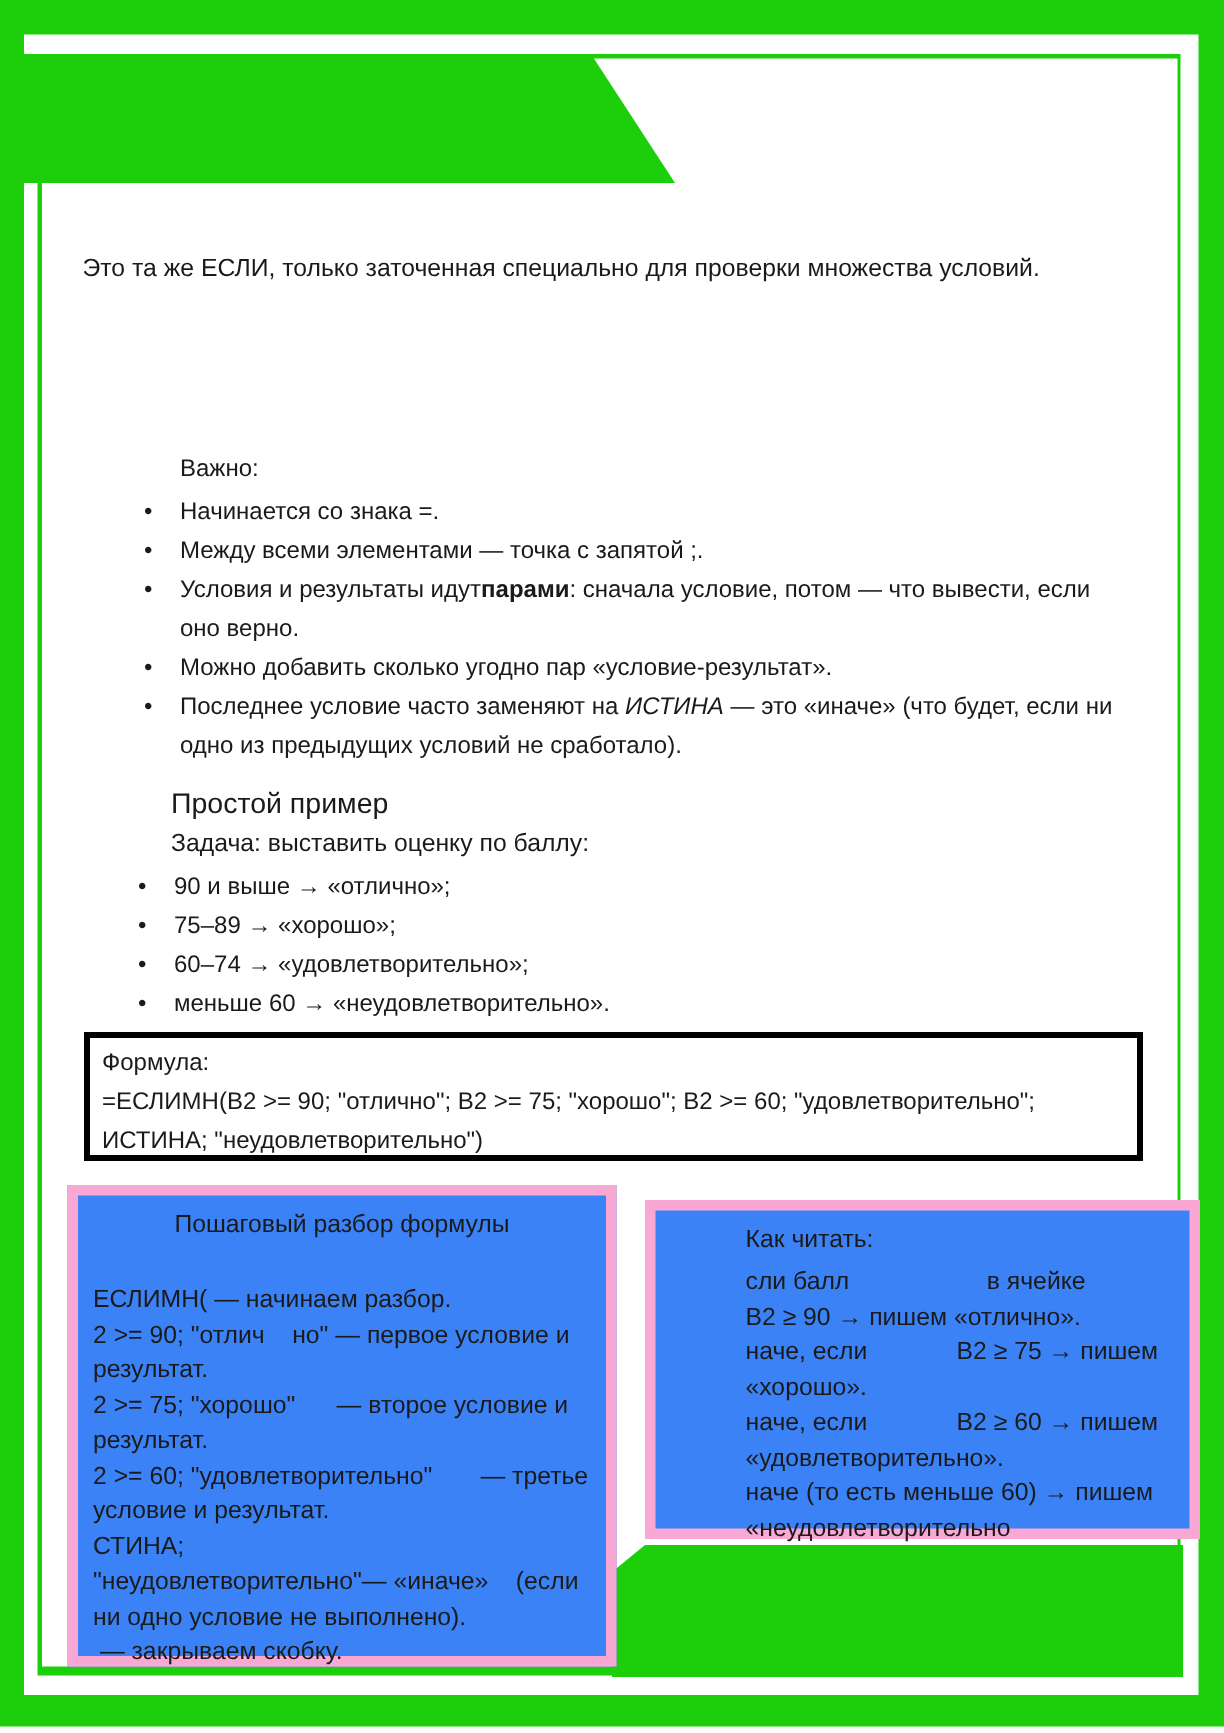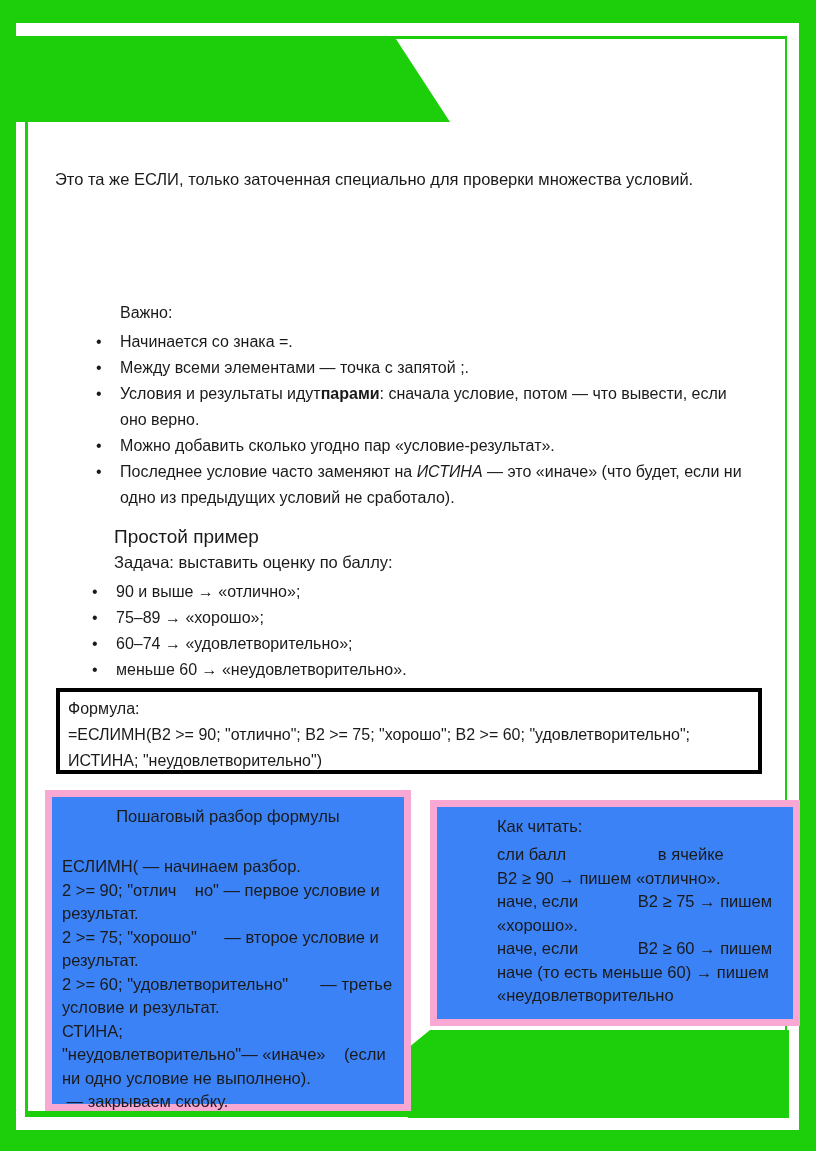--- a/index.html
+++ b/index.html
@@ -99,15 +99,16 @@
   <div class="ln"> — закрываем скобку.</div>
 </div>
 
 <div class="abs box read-box">
   <div class="read-title">Как читать:</div>
   <div class="ln">сли балл                    в ячейке</div>
   <div class="ln">B2 ≥ 90 → пишем «отлично».</div>
   <div class="ln">наче, если             B2 ≥ 75 → пишем</div>
   <div class="ln">«хорошо».</div>
   <div class="ln">наче, если             B2 ≥ 60 → пишем</div>
+  <div class="ln">«удовлетворительно».</div>
   <div class="ln">наче (то есть меньше 60) → пишем</div>
   <div class="ln">«неудовлетворительно</div>
 </div>
 
 </body></html>

